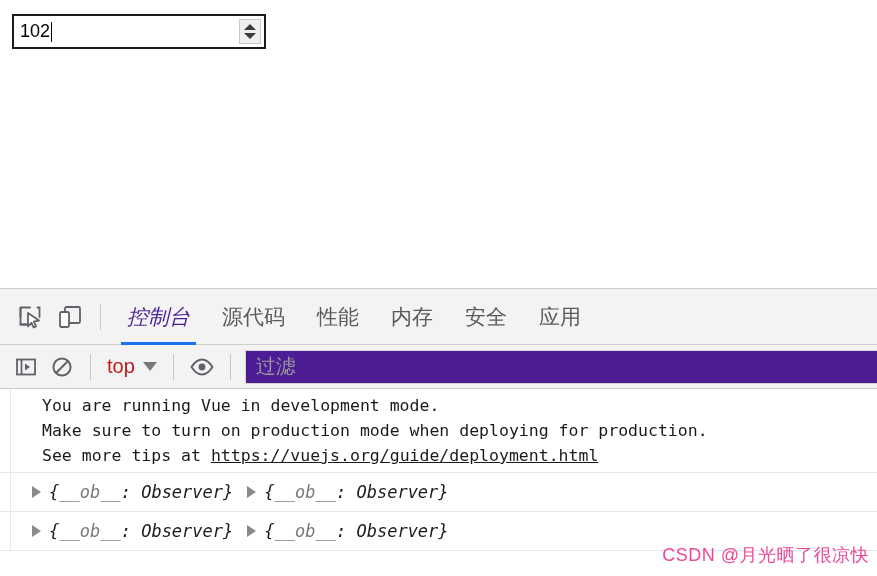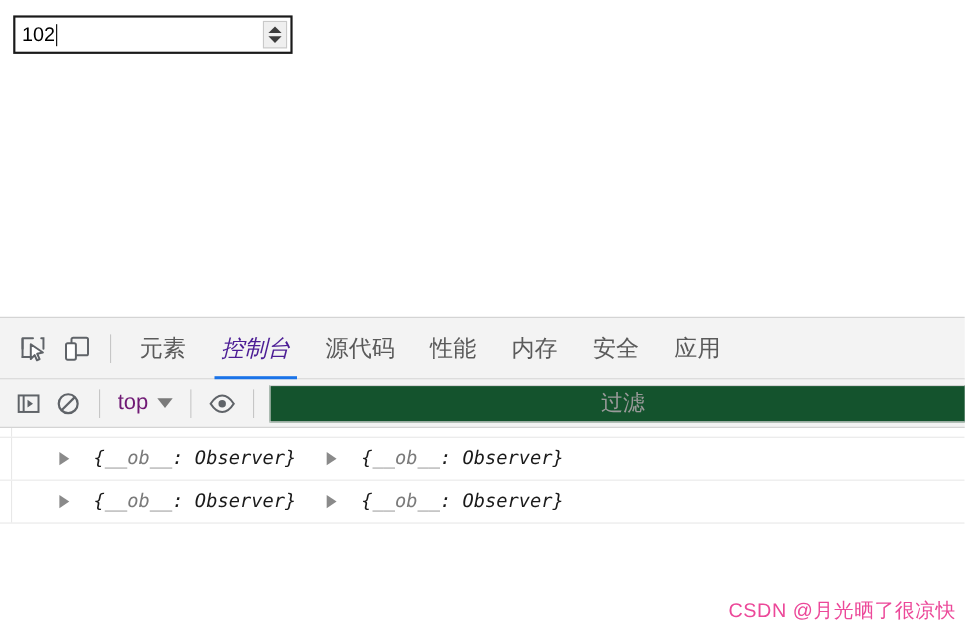--- a/index.html
+++ b/index.html
@@ -153,45 +153,44 @@
     display: flex;
     align-items: center;
     justify-content: center;
     color: #5f6368;
   }
   .ctx-select {
     display: flex;
     align-items: center;
     gap: 8px;
     font-size: 20px;
-    color: #701a75;
+    color: #b91c1c;
     font-family: "Liberation Sans", sans-serif;
     padding: 0 6px;
   }
   .caret-down {
     width: 0; height: 0;
     border-left: 7px solid transparent;
     border-right: 7px solid transparent;
     border-top: 9px solid #7a7a7a;
   }
   .filter-input {
     flex: 1 1 auto;
     height: 34px;
-    background: #14532d;
+    background: #4c1d95;
     border: 1px solid #d4d4d4;
     border-right: none;
     box-sizing: border-box;
     display: flex;
     align-items: center;
     padding-left: 10px;
     font-size: 20px;
     color: #9a9a9a;
     font-family: Liberation Mono, monospace;
     margin-left: 4px;
-    justify-content: center;
   }
 
   
   .console-body {
     position: relative;
     background: #ffffff;
     height: 186px;
     overflow: hidden;
   }
   .console-row {
@@ -214,22 +213,22 @@
     color: #1a1a1a;
     white-space: pre;
   }
   .msg-text a.link {
     color: #1a1a1a;
     text-decoration: underline;
   }
   .obj-row {
     display: flex;
     align-items: center;
-    gap: 14px;
-    padding-left: 54px;
+    gap: 0px;
+    padding-left: 32px;
     font-family: "DejaVu Sans Mono", monospace;
     font-size: 17px;
     line-height: 30px;
     color: #1a1a1a;
     font-style: italic;
   }
   .disclosure {
     width: 0; height: 0;
     border-top: 6px solid transparent;
     border-bottom: 6px solid transparent;
@@ -278,23 +277,20 @@
       </svg>
     </div>
     <div class="tool-icon">
       <svg width="26" height="26" viewBox="0 0 26 26" aria-hidden="true">
         <rect x="8" y="3" width="15" height="16" rx="1.5" fill="none" stroke="#5f6368" stroke-width="1.8"></rect>
         <rect x="3" y="8" width="9" height="15" rx="1.5" fill="#ffffff" stroke="#5f6368" stroke-width="1.8"></rect>
       </svg>
     </div>
     <div class="vsep"></div>
 
-    <div class="dt-tab">
-      <span>元素</span>
-    </div>
     <div class="dt-tab active">
       <span>控制台</span>
     </div>
     <div class="dt-tab">
       <span>源代码</span>
     </div>
     <div class="dt-tab">
       <span>性能</span>
     </div>
     <div class="dt-tab">
@@ -337,20 +333,23 @@
     <div class="vsep"></div>
     <div class="filter-input">
       <span>过滤</span>
     </div>
   </div>
 
   <div class="console-body">
 
     <div class="console-row">
       <div class="gutter"></div>
+      <div class="msg-text"><span>You are running Vue in development mode.</span>
+<span>Make sure to turn on production mode when deploying for production.</span>
+<span>See more tips at </span><a class="link" href="#">https://vuejs.org/guide/deployment.html</a></div>
     </div>
 
     <div class="console-row">
       <div class="gutter"></div>
       <div class="obj-row">
         <span class="disclosure"></span>
         <span class="obj-label"><span>{</span><span class="gray">__ob__</span><span>: </span><span>Observer</span><span>}</span></span>
         <span class="disclosure"></span>
         <span class="obj-label"><span>{</span><span class="gray">__ob__</span><span>: </span><span>Observer</span><span>}</span></span>
       </div>

